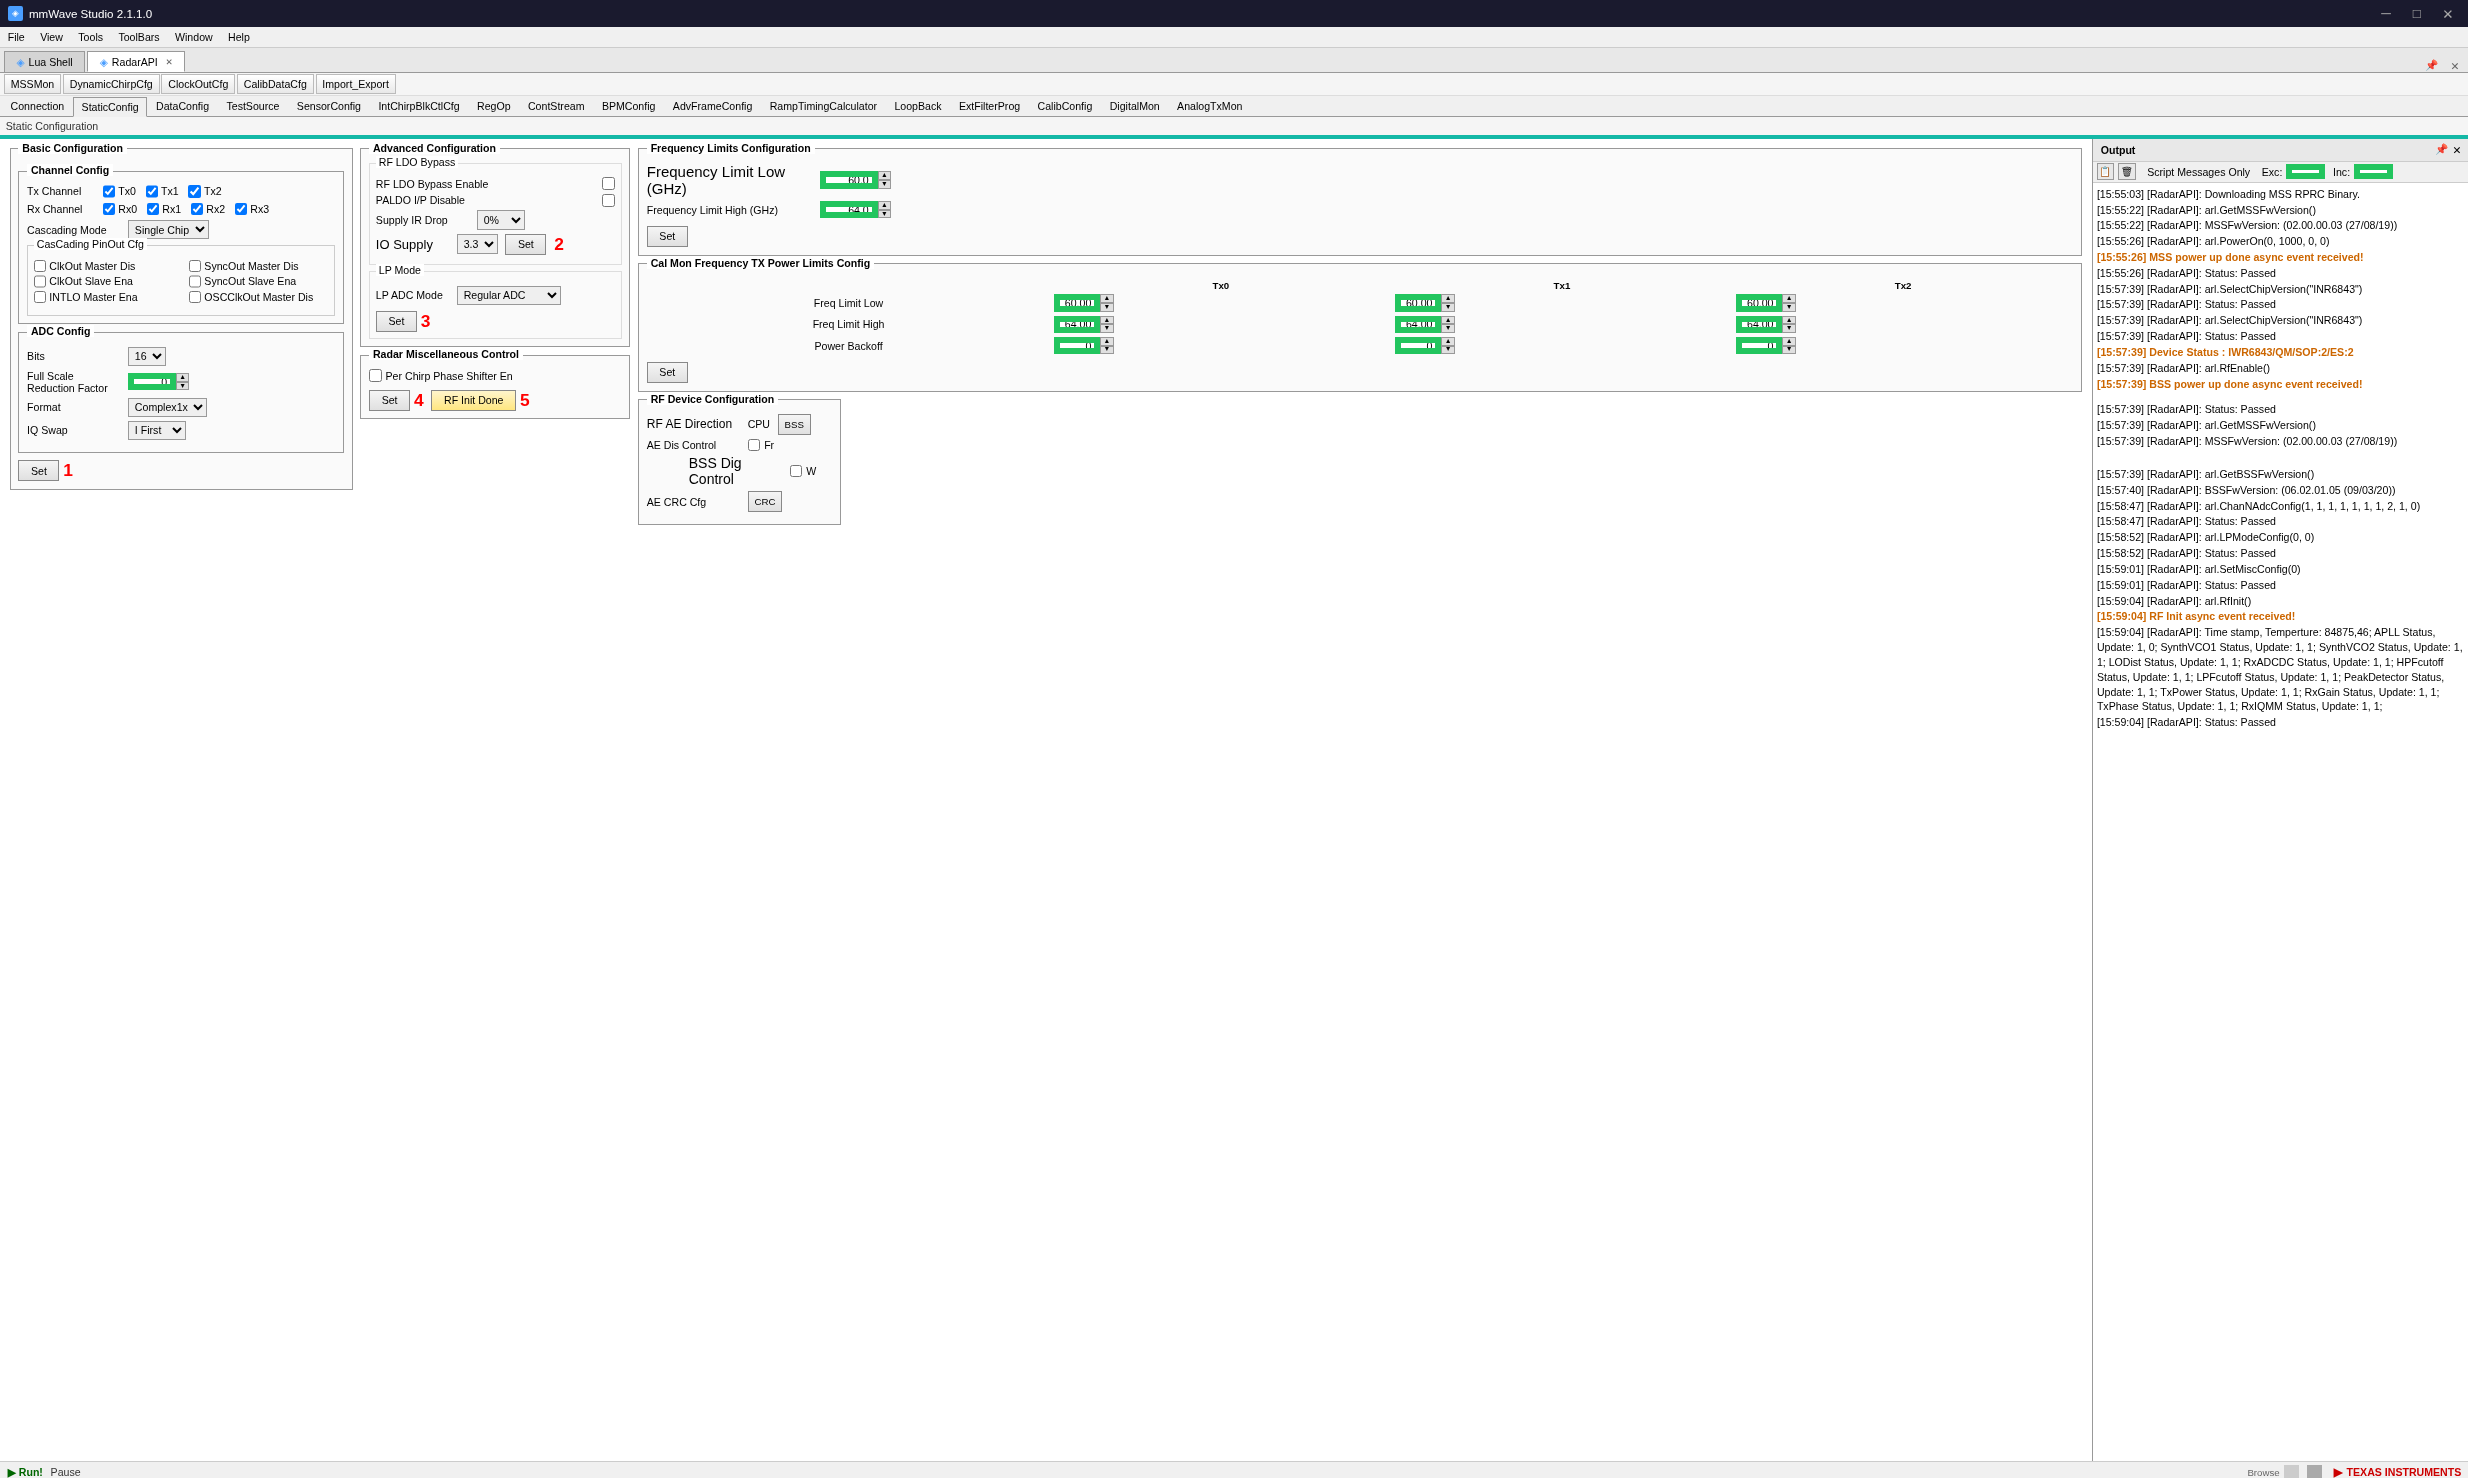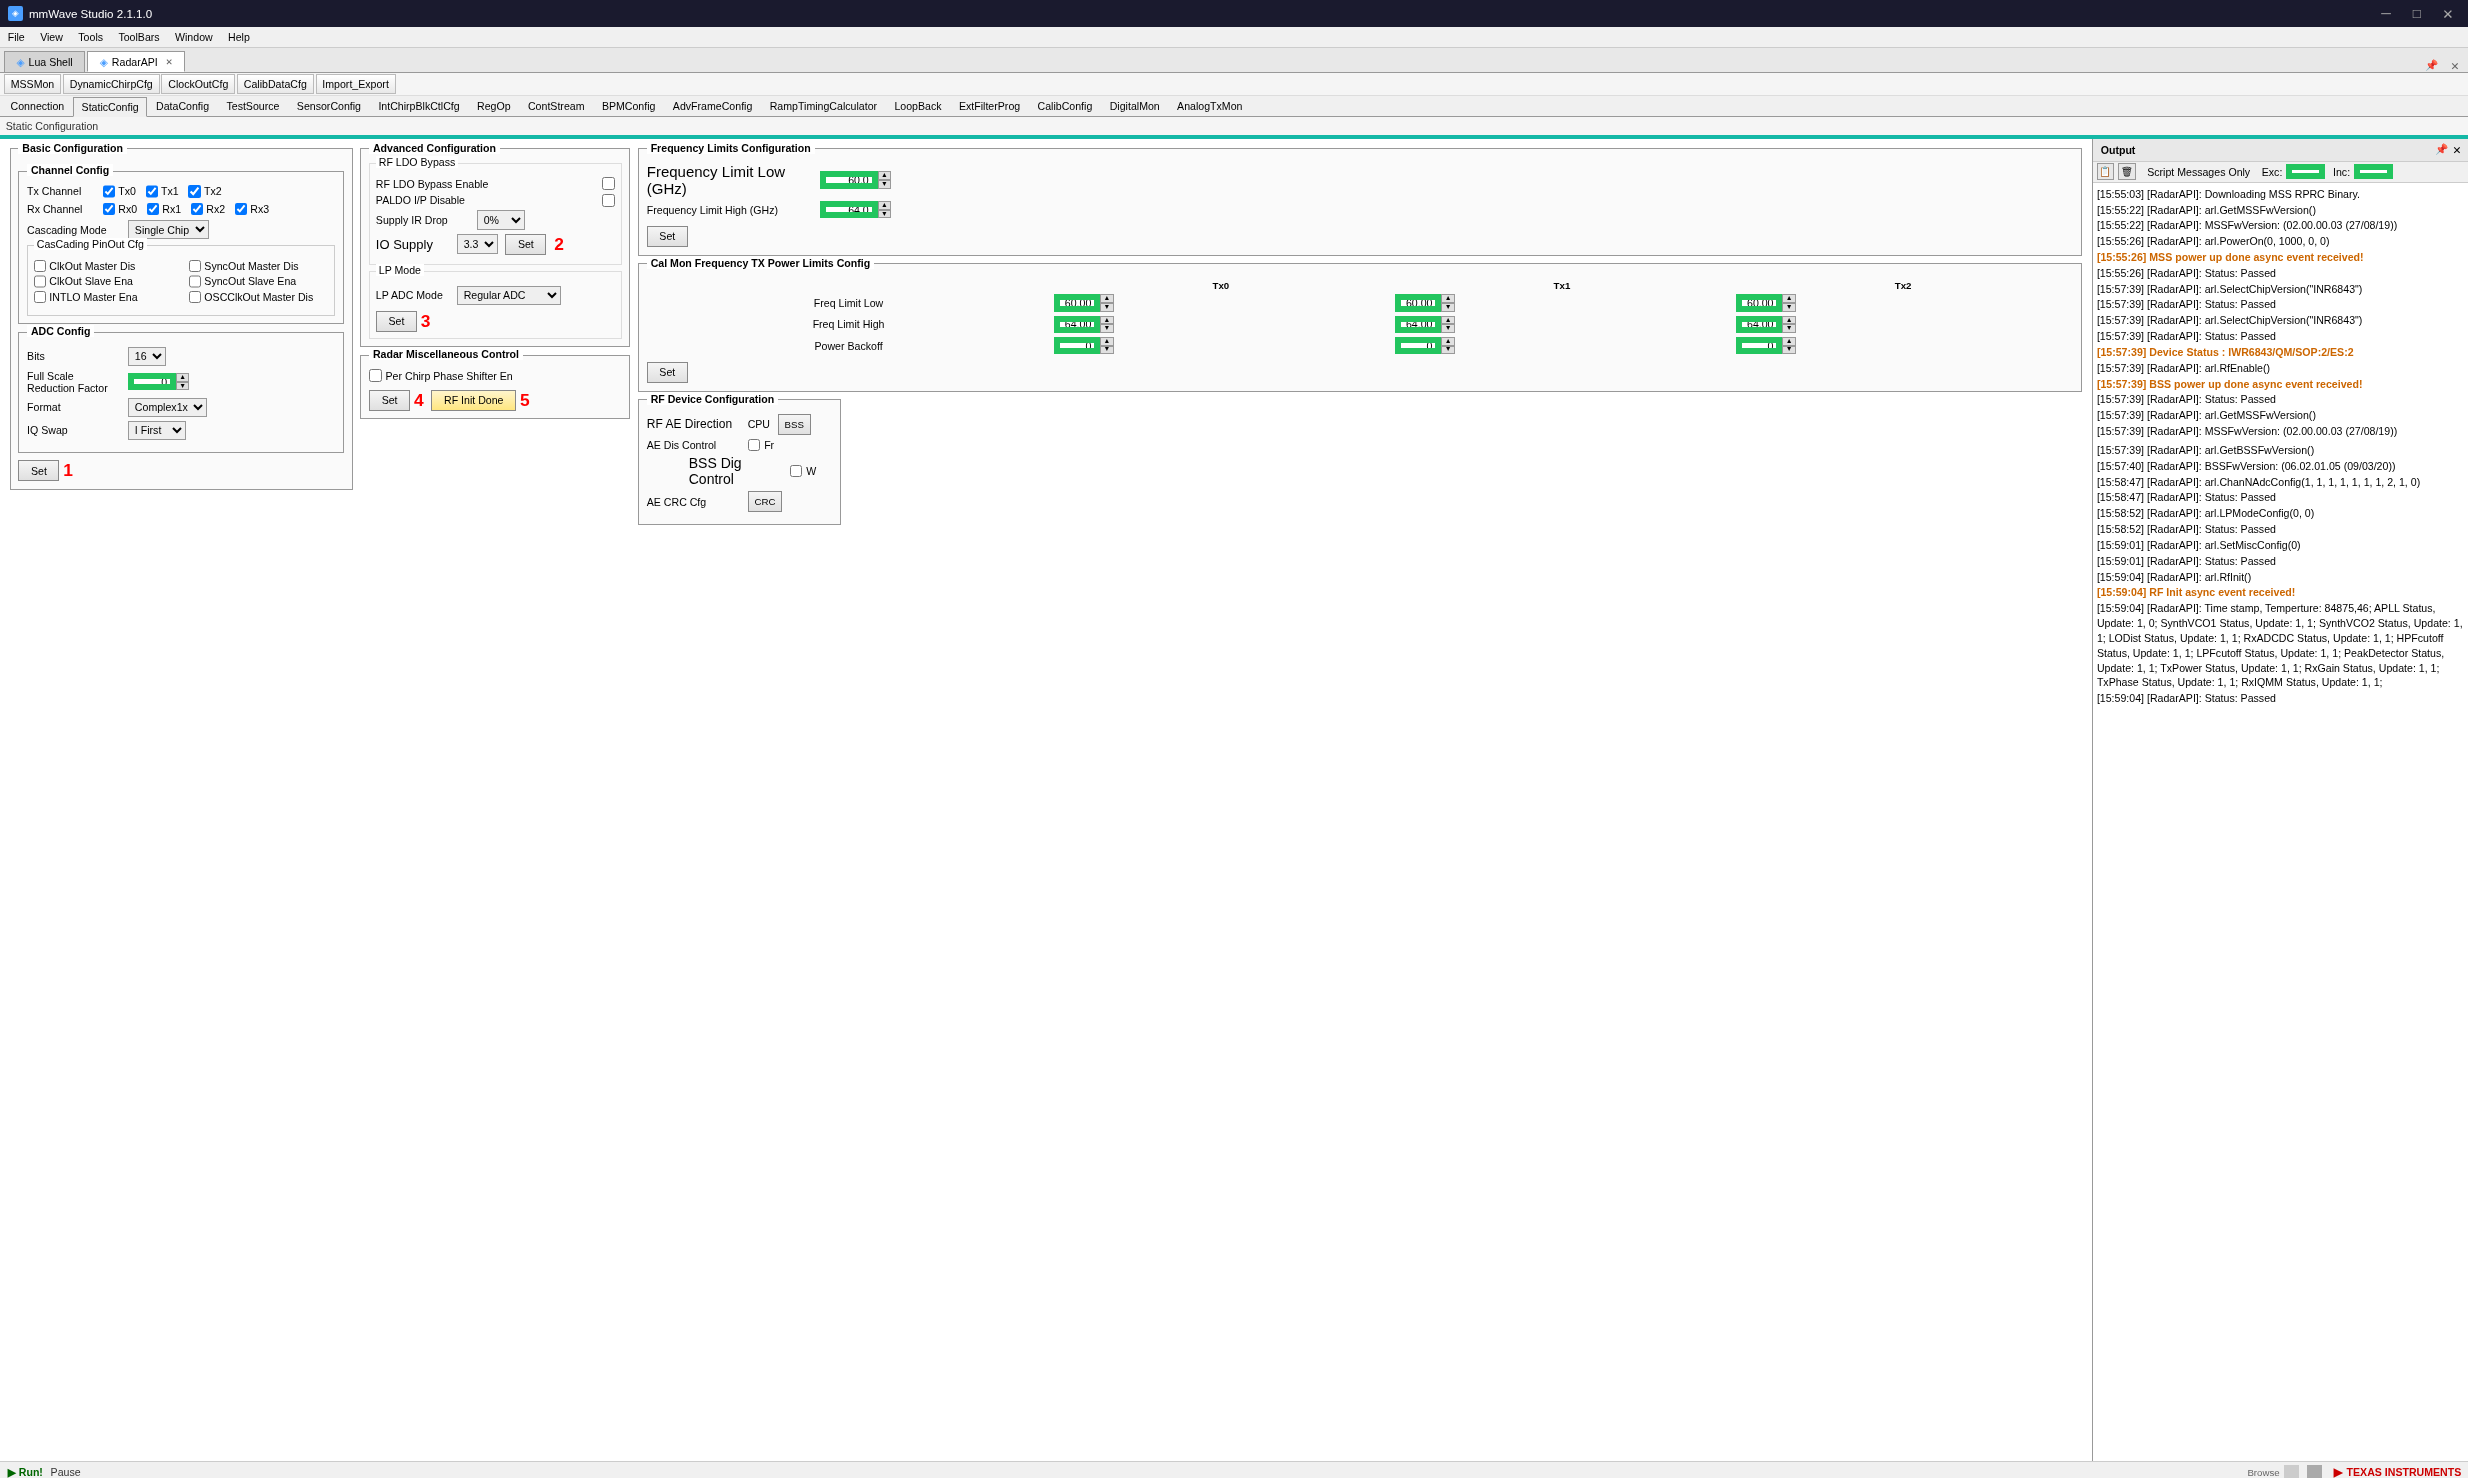--- a/index.html
+++ b/index.html
@@ -536,24 +536,24 @@
         <div style="margin-bottom: 1px; line-height: 1.4; word-break: break-word; color: rgb(0, 0, 0);">[15:55:22] [RadarAPI]: MSSFwVersion: (02.00.00.03 (27/08/19))</div>
         <div style="margin-bottom: 1px; line-height: 1.4; word-break: break-word; color: rgb(0, 0, 0);">[15:55:26] [RadarAPI]: arl.PowerOn(0, 1000, 0, 0)</div>
         <div style="margin-bottom: 1px; line-height: 1.4; word-break: break-word; color: rgb(204, 102, 0); font-weight: bold;">[15:55:26] MSS power up done async event received!</div>
         <div style="margin-bottom: 1px; line-height: 1.4; word-break: break-word; color: rgb(0, 0, 0);">[15:55:26] [RadarAPI]: Status: Passed</div>
         <div style="margin-bottom: 1px; line-height: 1.4; word-break: break-word; color: rgb(0, 0, 0);">[15:57:39] [RadarAPI]: arl.SelectChipVersion("INR6843")</div>
         <div style="margin-bottom: 1px; line-height: 1.4; word-break: break-word; color: rgb(0, 0, 0);">[15:57:39] [RadarAPI]: Status: Passed</div>
         <div style="margin-bottom: 1px; line-height: 1.4; word-break: break-word; color: rgb(0, 0, 0);">[15:57:39] [RadarAPI]: arl.SelectChipVersion("INR6843")</div>
         <div style="margin-bottom: 1px; line-height: 1.4; word-break: break-word; color: rgb(0, 0, 0);">[15:57:39] [RadarAPI]: Status: Passed</div>
         <div style="margin-bottom: 1px; line-height: 1.4; word-break: break-word; color: rgb(204, 102, 0); font-weight: bold;">[15:57:39] Device Status : IWR6843/QM/SOP:2/ES:2</div>
         <div style="margin-bottom: 1px; line-height: 1.4; word-break: break-word; color: rgb(0, 0, 0);">[15:57:39] [RadarAPI]: arl.RfEnable()</div>
-        <div style="margin-bottom: 1px; line-height: 1.4; word-break: break-word; color: rgb(204, 102, 0); font-weight: bold;">[15:57:39] BSS power up done async event received!</div>
+        <div style="margin-bottom: 11px; line-height: 1.4; word-break: break-word; color: rgb(204, 102, 0); font-weight: bold;">[15:57:39] BSS power up done async event received!</div>
         <div style="margin-bottom: 1px; line-height: 1.4; word-break: break-word; color: rgb(0, 0, 0);">[15:57:39] [RadarAPI]: Status: Passed</div>
         <div style="margin-bottom: 1px; line-height: 1.4; word-break: break-word; color: rgb(0, 0, 0);">[15:57:39] [RadarAPI]: arl.GetMSSFwVersion()</div>
-        <div style="margin-bottom: 4px; line-height: 1.4; word-break: break-word; color: rgb(0, 0, 0);">[15:57:39] [RadarAPI]: MSSFwVersion: (02.00.00.03 (27/08/19))</div>
+        <div style="margin-bottom: 18px; line-height: 1.4; word-break: break-word; color: rgb(0, 0, 0);">[15:57:39] [RadarAPI]: MSSFwVersion: (02.00.00.03 (27/08/19))</div>
         <div style="margin-bottom: 1px; line-height: 1.4; word-break: break-word; color: rgb(0, 0, 0);">[15:57:39] [RadarAPI]: arl.GetBSSFwVersion()</div>
         <div style="margin-bottom: 1px; line-height: 1.4; word-break: break-word; color: rgb(0, 0, 0);">[15:57:40] [RadarAPI]: BSSFwVersion: (06.02.01.05 (09/03/20))</div>
         <div style="margin-bottom: 1px; line-height: 1.4; word-break: break-word; color: rgb(0, 0, 0);">[15:58:47] [RadarAPI]: arl.ChanNAdcConfig(1, 1, 1, 1, 1, 1, 1, 2, 1, 0)</div>
         <div style="margin-bottom: 1px; line-height: 1.4; word-break: break-word; color: rgb(0, 0, 0);">[15:58:47] [RadarAPI]: Status: Passed</div>
         <div style="margin-bottom: 1px; line-height: 1.4; word-break: break-word; color: rgb(0, 0, 0);">[15:58:52] [RadarAPI]: arl.LPModeConfig(0, 0)</div>
         <div style="margin-bottom: 1px; line-height: 1.4; word-break: break-word; color: rgb(0, 0, 0);">[15:58:52] [RadarAPI]: Status: Passed</div>
         <div style="margin-bottom: 1px; line-height: 1.4; word-break: break-word; color: rgb(0, 0, 0);">[15:59:01] [RadarAPI]: arl.SetMiscConfig(0)</div>
         <div style="margin-bottom: 1px; line-height: 1.4; word-break: break-word; color: rgb(0, 0, 0);">[15:59:01] [RadarAPI]: Status: Passed</div>
         <div style="margin-bottom: 1px; line-height: 1.4; word-break: break-word; color: rgb(0, 0, 0);">[15:59:04] [RadarAPI]: arl.RfInit()</div>
         <div style="margin-bottom: 1px; line-height: 1.4; word-break: break-word; color: rgb(204, 102, 0); font-weight: bold;">[15:59:04] RF Init async event received!</div>

